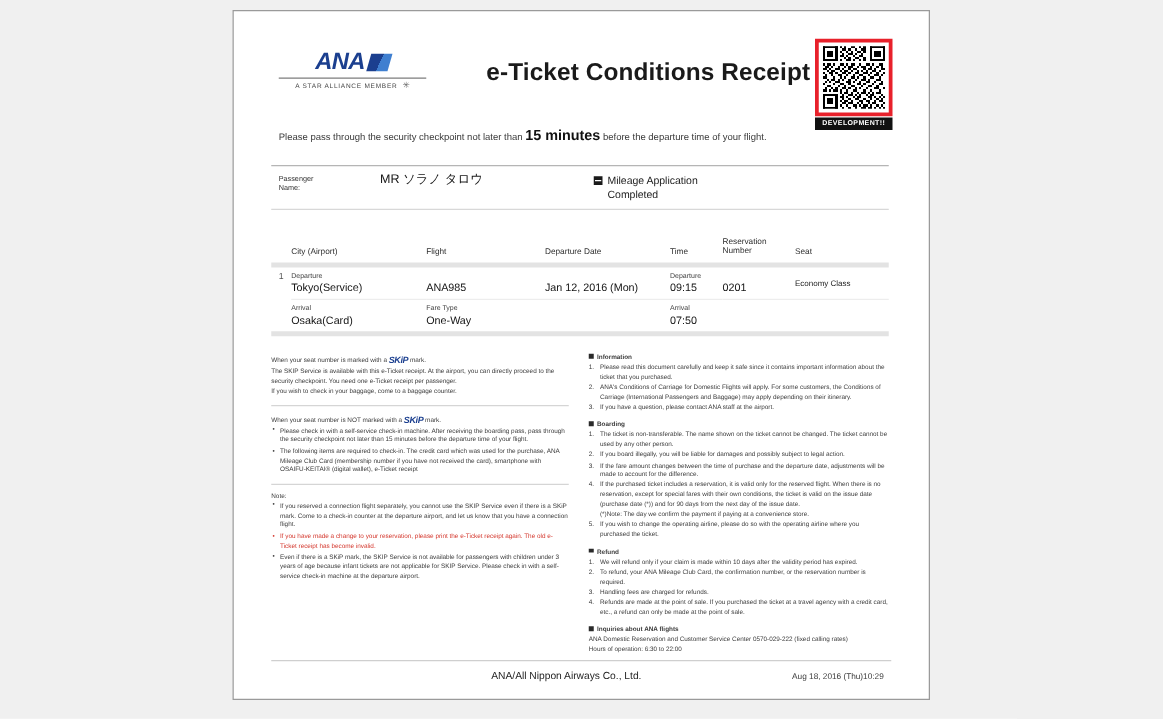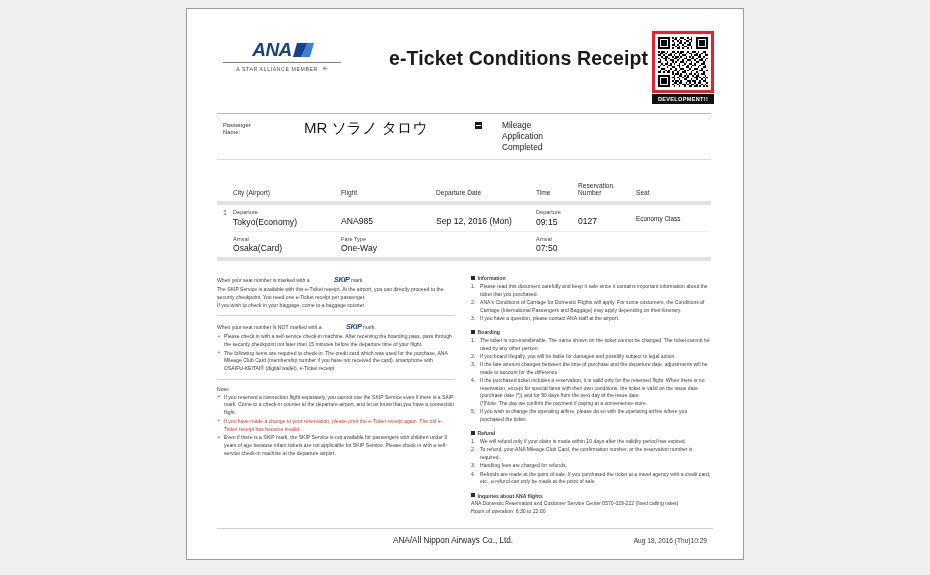--- a/index.html
+++ b/index.html
@@ -160,31 +160,31 @@
   .field-label {
     font-size: 5.8px;
     color: #333333;
     line-height: 1.25;
     padding-top: 3px;
     width: 46px;
     flex: none;
   }
   .field-label.narrow { width: 52px; }
   .field-value {
-    font-size: 15px;
+    font-size: 10px;
     color: #151515;
     line-height: 1.15;
     padding-left: 35px;
   }
   .pax-right {
     width: 96px;
     flex: none;
     display: flex;
     align-items: flex-start;
-    gap: 20px;
+    gap: 4px;
     padding-top: 1px;
   }
   .sq-icon {
     width: 7px;
     height: 7px;
     background: #1a1a1a;
     margin-top: 2px;
     flex: none;
     position: relative;
   }
@@ -265,21 +265,20 @@
     border-top: 1px solid #d5d5d5;
     margin: 6px 0 6px 0;
   }
   .skip-mark {
     font-size: 7.2px;
     font-weight: bold;
     font-style: italic;
     color: #1b3f8f;
     letter-spacing: -0.3px;
     vertical-align: -0.5px;
-    margin-left: 23px;
   }
   .bullets { margin: 0; padding: 0; list-style: none; }
   .bullets > li {
     position: relative;
     padding-left: 7px;
     margin-bottom: 1px;
   }
   .bullets > li::before {
     content: "\2022";
     position: absolute;
@@ -579,20 +578,25 @@
                 <rect x="26" y="28" width="1" height="1"></rect>
                 <rect x="28" y="28" width="1" height="1"></rect>
             </g>
           </svg>
         </div>
         <div class="qr-tag">DEVELOPMENT!!</div>
       </div>
     </div>
 
     <div class="notices">
+      <p>
+        <span>Please pass through the security checkpoint not later than</span>
+        <span class="big-min">15 minutes</span>
+        <span>before the departure time of your flight.</span>
+      </p>
     </div>
 
     <div class="pax-bar">
       <div class="pax-left">
         <div class="field-label">Passenger Name:</div>
         <div class="field-value">MR ソラノ タロウ</div>
       </div>
       <div class="pax-right">
         <span class="sq-icon"></span>
         <span class="mileage-text">Mileage Application Completed</span>
@@ -623,34 +627,34 @@
         </tr>
       </thead>
       <tbody>
         <tr class="seg-band">
           <td colspan="7"></td>
         </tr>
         <tr>
           <td class="row-num" rowspan="2">1</td>
           <td>
             <div class="cell-label">Departure</div>
-            <div class="cell-value">Tokyo(Economy)</div>
+            <div class="cell-value">Tokyo(Service)</div>
           </td>
           <td>
             <div class="cell-value" style="padding-top:7px">ANA985</div>
           </td>
           <td>
-            <div class="cell-value" style="padding-top:7px">Sep 12, 2016 (Mon)</div>
+            <div class="cell-value" style="padding-top:7px">Jan 12, 2016 (Mon)</div>
           </td>
           <td>
             <div class="cell-label">Departure</div>
             <div class="cell-value">09:15</div>
           </td>
           <td>
-            <div class="cell-value" style="padding-top:7px">0127</div>
+            <div class="cell-value" style="padding-top:7px">0201</div>
           </td>
           <td>
             <div class="seat-value" style="padding-top:6px">Economy Class</div>
           </td>
         </tr>
         <tr class="arr-row">
           <td>
             <div class="cell-label">Arrival</div>
             <div class="cell-value">Osaka(Card)</div>
           </td>

